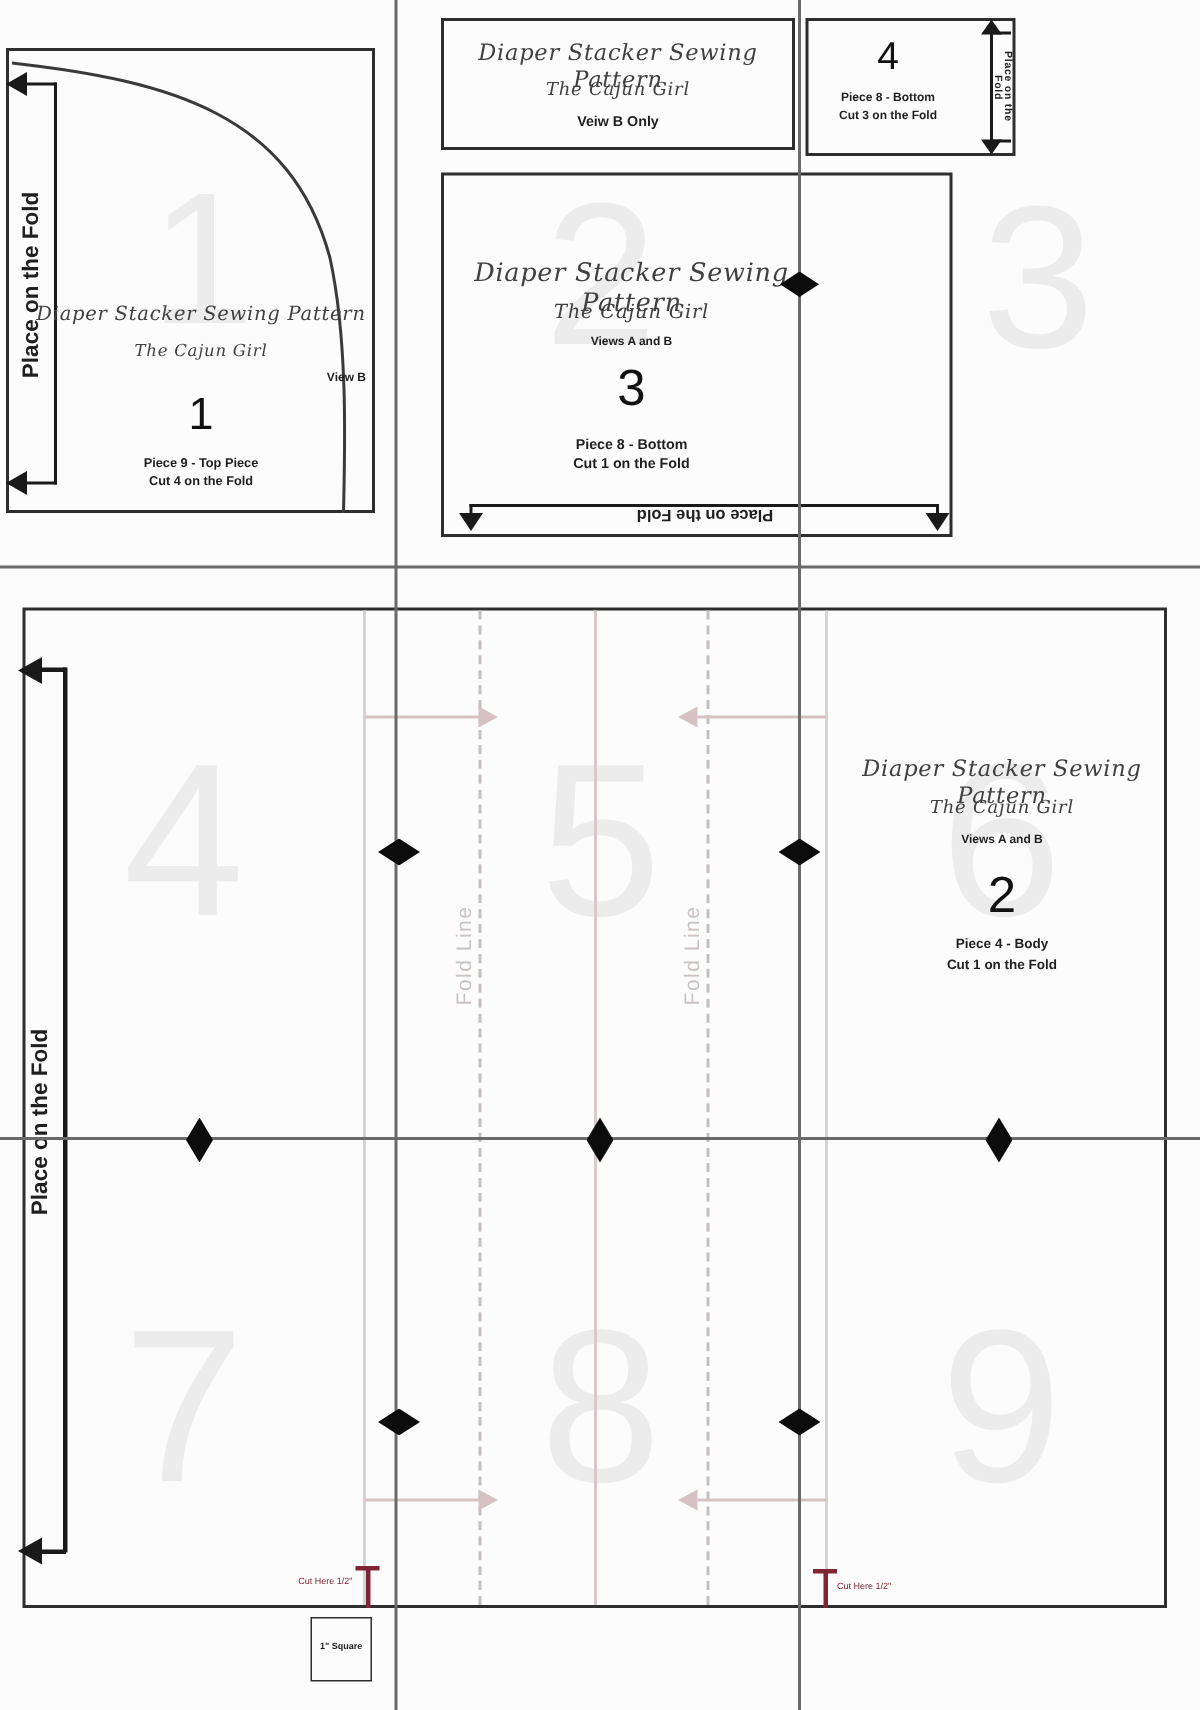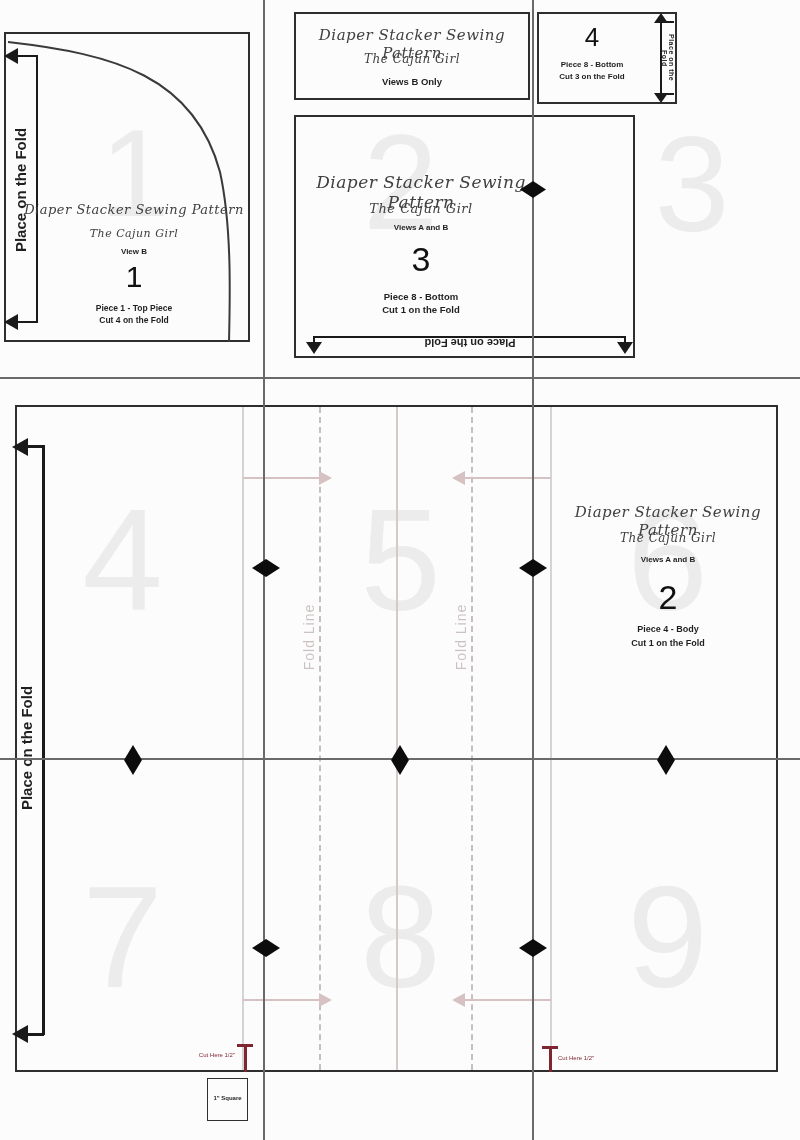--- a/index.html
+++ b/index.html
@@ -56,29 +56,29 @@
 
   <div class="line" style="left:16px;top:55px;width:22px;height:2px;"></div>
   <div class="line" style="left:36px;top:55px;width:2px;height:268px;"></div>
   <div class="line" style="left:16px;top:321px;width:22px;height:2px;"></div>
   <div class="tri" style="left:4px;top:48px;border-right:14px solid #1a1a1a;border-top:8px solid transparent;border-bottom:8px solid transparent;"></div>
   <div class="tri" style="left:4px;top:314px;border-right:14px solid #1a1a1a;border-top:8px solid transparent;border-bottom:8px solid transparent;"></div>
   <div class="bold rot90ccw" style="left:-55px;top:182px;width:150px;height:16px;font-size:15px;">Place on the Fold</div>
 
   <div class="script" style="left:24px;top:202px;width:220px;font-size:13px;">Diaper Stacker Sewing Pattern</div>
   <div class="script" style="left:24px;top:227px;width:220px;font-size:11px;">The Cajun Girl</div>
-  <div class="bold" style="left:24px;top:247px;width:220px;font-size:8px;">View B</div>
+  <div class="bold" style="left:24px;top:247px;width:220px;font-size:8px;text-align:right;">View B</div>
   <div class="num" style="left:24px;top:260px;width:220px;font-size:30px;">1</div>
-  <div class="bold" style="left:24px;top:303px;width:220px;font-size:8.5px;">Piece 1 - Top Piece</div>
+  <div class="bold" style="left:24px;top:303px;width:220px;font-size:8.5px;">Piece 9 - Top Piece</div>
   <div class="bold" style="left:24px;top:315px;width:220px;font-size:8.5px;">Cut 4 on the Fold</div>
 
   <div class="box" style="left:294px;top:12px;width:236px;height:88px;"></div>
   <div class="script" style="left:296px;top:26px;width:232px;font-size:15px;">Diaper Stacker Sewing Pattern</div>
   <div class="script" style="left:296px;top:52px;width:232px;font-size:12px;">The Cajun Girl</div>
-  <div class="bold" style="left:296px;top:76px;width:232px;font-size:9.5px;font-weight:600;">Views B Only</div>
+  <div class="bold" style="left:296px;top:76px;width:232px;font-size:9.5px;font-weight:600;">Veiw B Only</div>
 
   <div class="box" style="left:537px;top:12px;width:140px;height:92px;"></div>
   <div class="num" style="left:537px;top:22px;width:110px;font-size:26px;">4</div>
   <div class="bold" style="left:537px;top:60px;width:110px;font-size:8px;">Piece 8 - Bottom</div>
   <div class="bold" style="left:537px;top:72px;width:110px;font-size:8px;">Cut 3 on the Fold</div>
   <div class="line" style="left:660px;top:21px;width:2px;height:74px;"></div>
   <div class="line" style="left:660px;top:21px;width:14px;height:2px;"></div>
   <div class="line" style="left:660px;top:93px;width:14px;height:2px;"></div>
   <div class="tri" style="left:654px;top:13px;border-bottom:10px solid #1a1a1a;border-left:7px solid transparent;border-right:7px solid transparent;"></div>
   <div class="tri" style="left:654px;top:93px;border-top:10px solid #1a1a1a;border-left:7px solid transparent;border-right:7px solid transparent;"></div>

